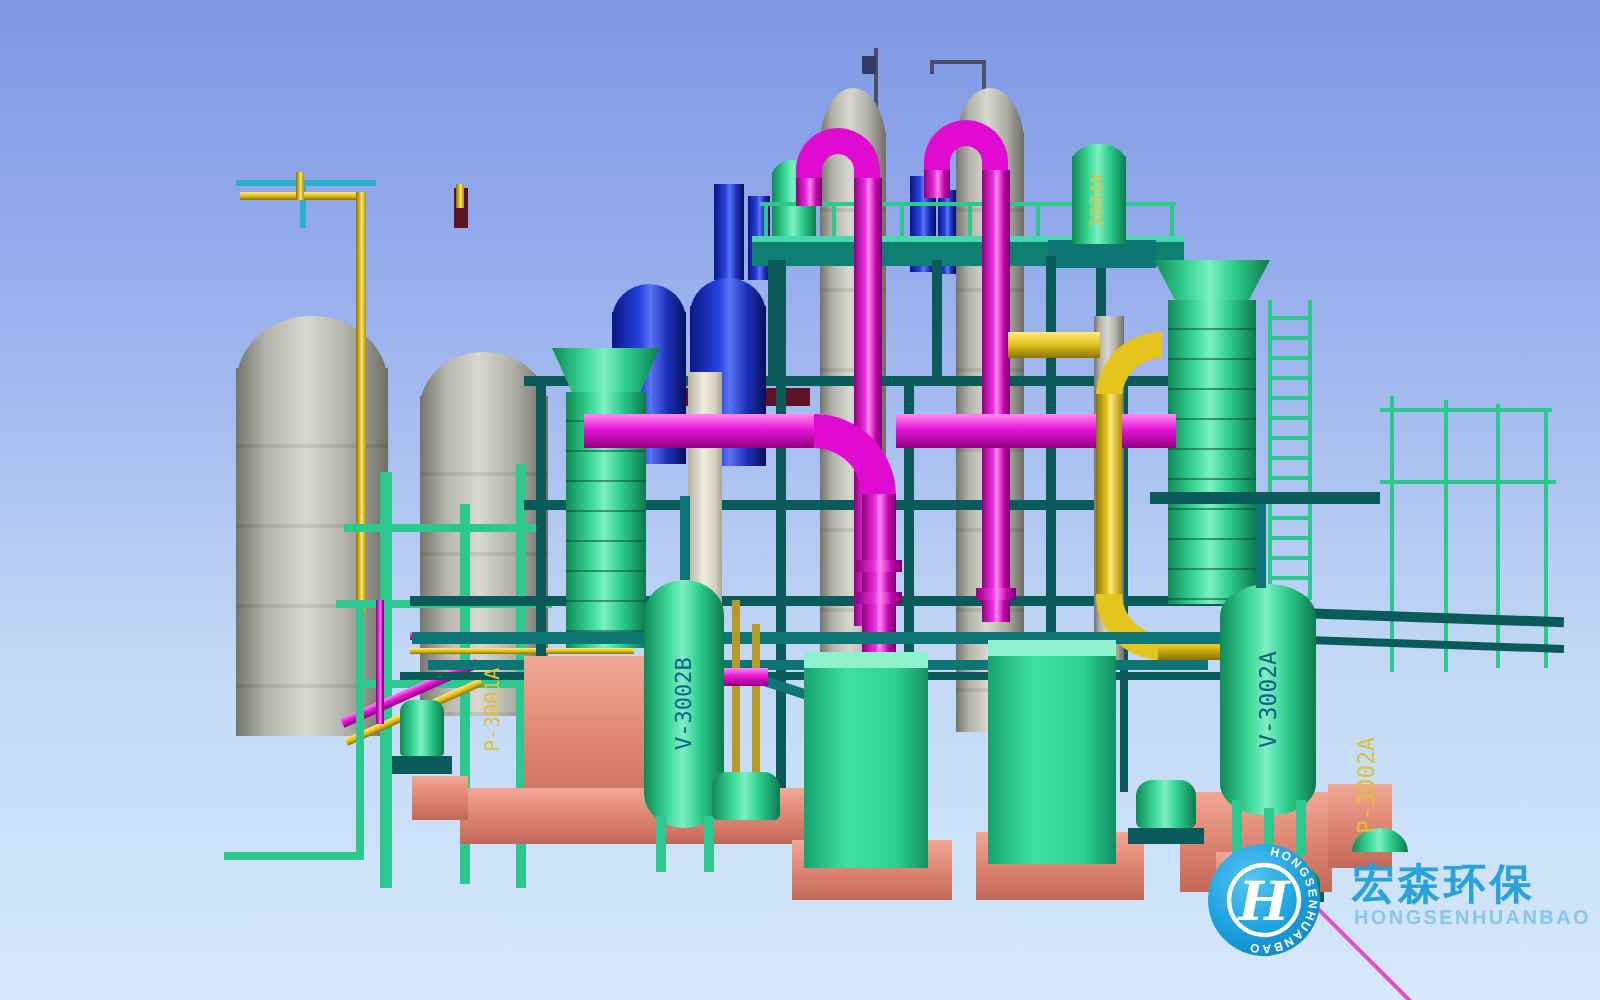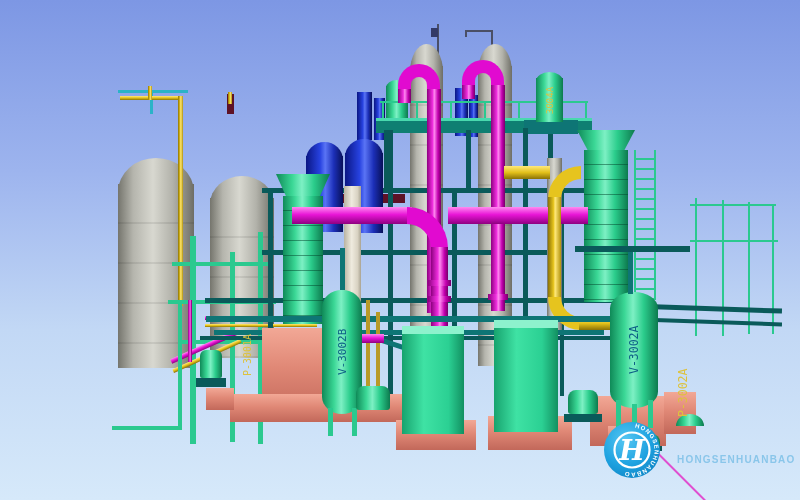--- a/index.html
+++ b/index.html
@@ -219,16 +219,17 @@
         </radialGradient>
         <path id="ringpath" d="M 28 5.5 a 22.5 22.5 0 1 1 -0.02 0"></path>
       </defs>
       <circle cx="28" cy="28" r="28" fill="url(#lg)"></circle>
       <circle cx="28" cy="28" r="17.5" fill="none" stroke="#ffffff" stroke-width="2.2"></circle>
       <text font-size="6" fill="#ffffff" font-family="Liberation Sans, sans-serif" font-weight="bold" letter-spacing="1">
         <textPath href="#ringpath" startOffset="2%">HONGSENHUANBAO</textPath>
       </text>
       <text x="28" y="38" text-anchor="middle" font-size="27" fill="#ffffff" font-family="DejaVu Serif, serif" font-style="italic" font-weight="bold">H</text>
     </svg>
+    <div class="logo-cn" style="position:absolute;left:74px;top:8px">宏森环保</div>
     <div class="logo-en" style="position:absolute;left:75px;top:34px;font-family:'Liberation Sans',sans-serif">HONGSENHUANBAO</div>
   </div>
 
 </div>
 
 </body></html>

